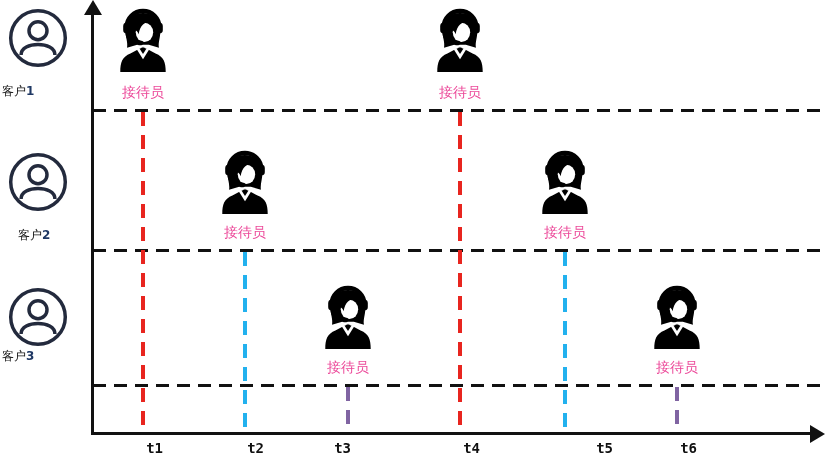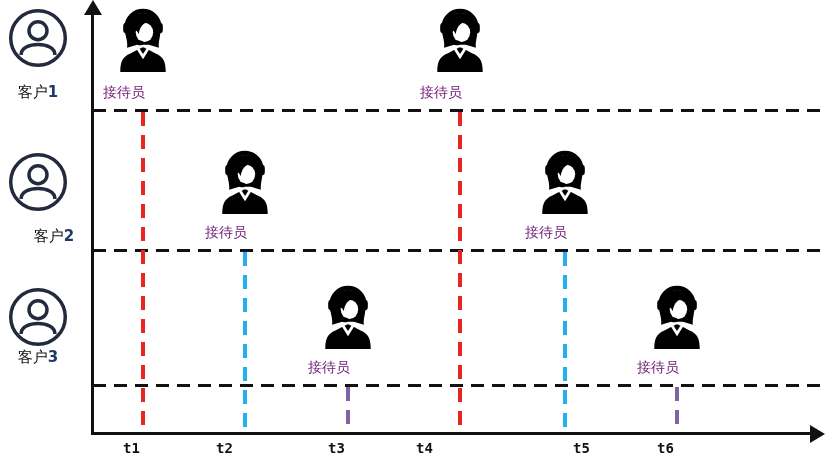--- a/index.html
+++ b/index.html
@@ -19,24 +19,24 @@
 
   
   .hline { position:absolute; left:93px; width:733px; height:3px;
            background:repeating-linear-gradient(to right,#111 0 13px,transparent 13px 21px); }
 
   
   .vline { position:absolute; width:4px;
            background:repeating-linear-gradient(to bottom,var(--c) 0 14px,transparent 14px 23px); }
 
   
-  .cust-label { position:absolute; width:72px; text-align:center; font-size:15px; color:#111; white-space:nowrap; }
+  .cust-label { position:absolute; width:72px; font-size:12px; color:#111; white-space:nowrap; }
   .cust-label .num { color:#1f3864; font-weight:bold; }
-  .recep-label { position:absolute; width:80px; font-size:14px; color:#701a75; white-space:nowrap; }
-  .tick-label { position:absolute; width:40px; top:440px; text-align:left;
+  .recep-label { position:absolute; width:80px; text-align:center; font-size:14px; color:#ec4899; white-space:nowrap; }
+  .tick-label { position:absolute; width:40px; top:440px; text-align:right;
                 font-family:"DejaVu Sans Mono","Liberation Mono",monospace;
                 font-weight:bold; font-size:14px; color:#111; }
   .icon { position:absolute; line-height:0; }
 </style>
 </head>
 <body>
 
 <div id="canvas">
 
   <div class="axis-v"></div>
@@ -49,23 +49,23 @@
   <div class="hline" style="top:384px"></div>
 
   <div class="vline" style="left: 141px; top: 112px; height: 321px; --c: #e8251f;"></div>
   <div class="vline" style="left: 243px; top: 252px; height: 181px; --c: #22b1ee;"></div>
   <div class="vline" style="left: 346px; top: 387px; height: 46px; --c: #8064a2;"></div>
   <div class="vline" style="left: 458px; top: 112px; height: 321px; --c: #e8251f;"></div>
   <div class="vline" style="left: 563px; top: 252px; height: 181px; --c: #22b1ee;"></div>
   <div class="vline" style="left: 675px; top: 387px; height: 46px; --c: #8064a2;"></div>
 
   <div class="tick-label" style="left:123px">t1</div>
-  <div class="tick-label" style="left:216px">t2</div>
-  <div class="tick-label" style="left:328px">t3</div>
-  <div class="tick-label" style="left:416px">t4</div>
+  <div class="tick-label" style="left:224px">t2</div>
+  <div class="tick-label" style="left:311px">t3</div>
+  <div class="tick-label" style="left:440px">t4</div>
   <div class="tick-label" style="left:573px">t5</div>
   <div class="tick-label" style="left:657px">t6</div>
 
   <div class="icon" style="left:8px;top:8px">
     <svg width="60" height="60" viewBox="0 0 62 62">
       <g fill="none" stroke="#232a3d" stroke-width="3.6">
         <circle cx="31" cy="31" r="28.2"></circle>
         <circle cx="31" cy="23.5" r="9.3"></circle>
         <path d="M13.5 48.5 C13.5 34 48.5 34 48.5 48.5"></path>
       </g>

